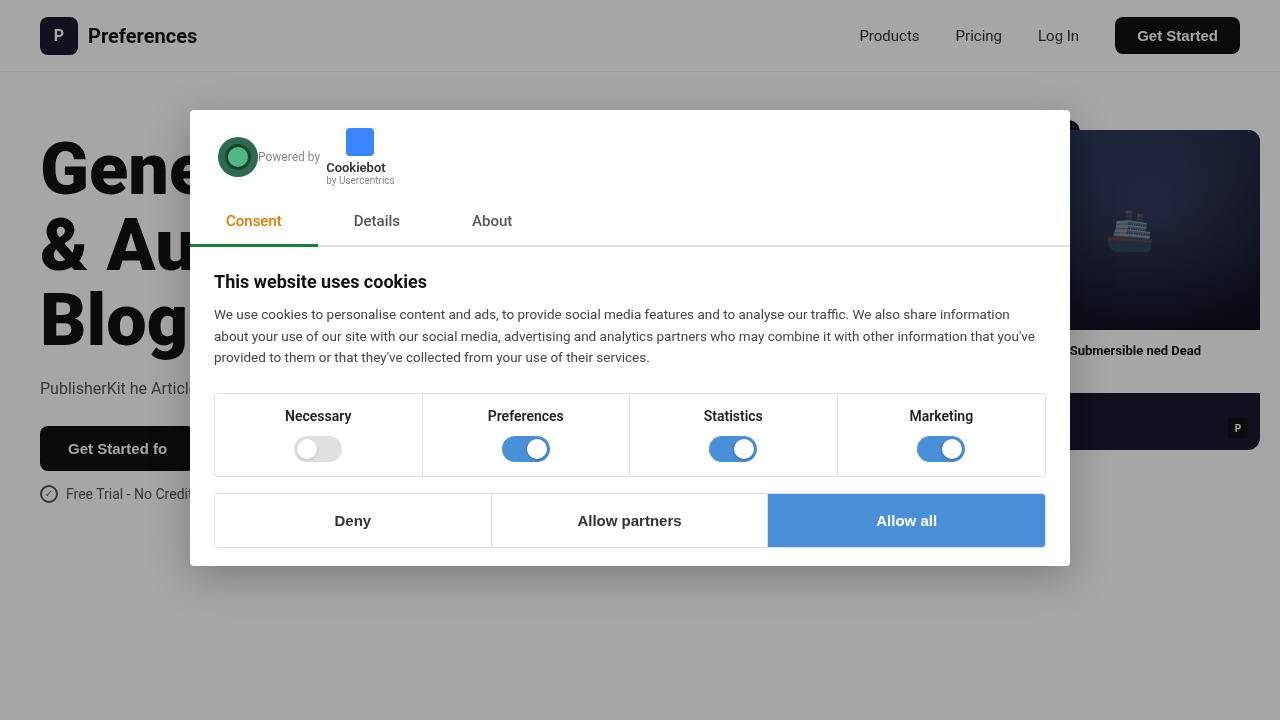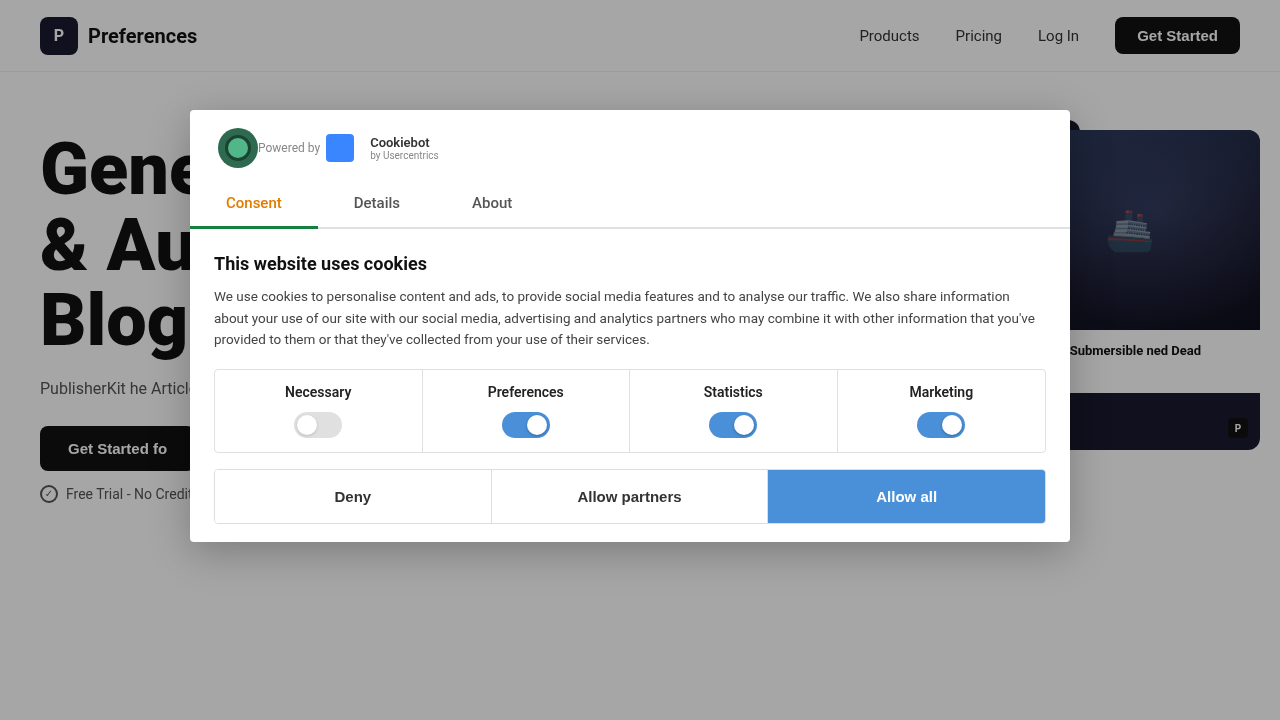--- a/index.html
+++ b/index.html
@@ -260,21 +260,22 @@
     .powered-by {
       display: flex;
       align-items: center;
       gap: 6px;
       font-size: 12px;
       color: #888;
     }
     .cookiebot-logo {
       display: flex;
       align-items: center;
-      gap: 16px;
+      gap: 4px;
+      flex-direction: column;
     }
     .cookiebot-logo-icon {
       width: 28px;
       height: 28px;
       background: #3a86ff;
       border-radius: 4px;
     }
     .cookiebot-text {
       font-size: 13px;
       font-weight: 600;
@@ -322,21 +323,21 @@
       line-height: 1.6;
     }
 
     
     .toggle-section {
       display: grid;
       grid-template-columns: 1fr 1fr 1fr 1fr;
       gap: 0;
       border: 1px solid #e0e0e0;
       border-radius: 4px;
-      margin-top: 18px;
+      margin-top: 24px;
       overflow: hidden;
     }
     .toggle-item {
       display: flex;
       flex-direction: column;
       align-items: center;
       padding: 14px 16px;
       border-right: 1px solid #e0e0e0;
       gap: 12px;
     }

